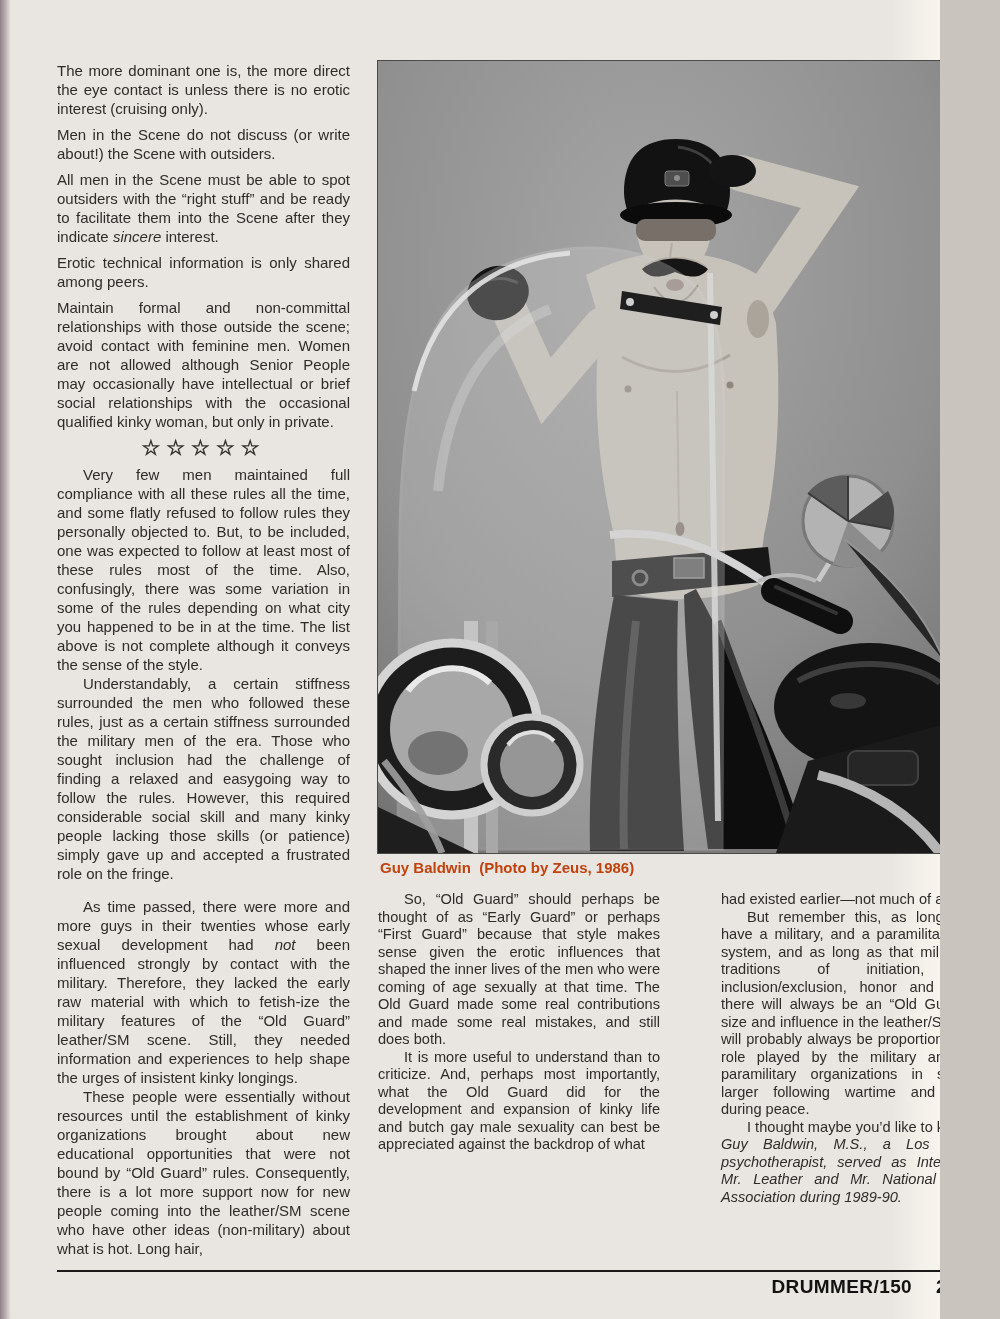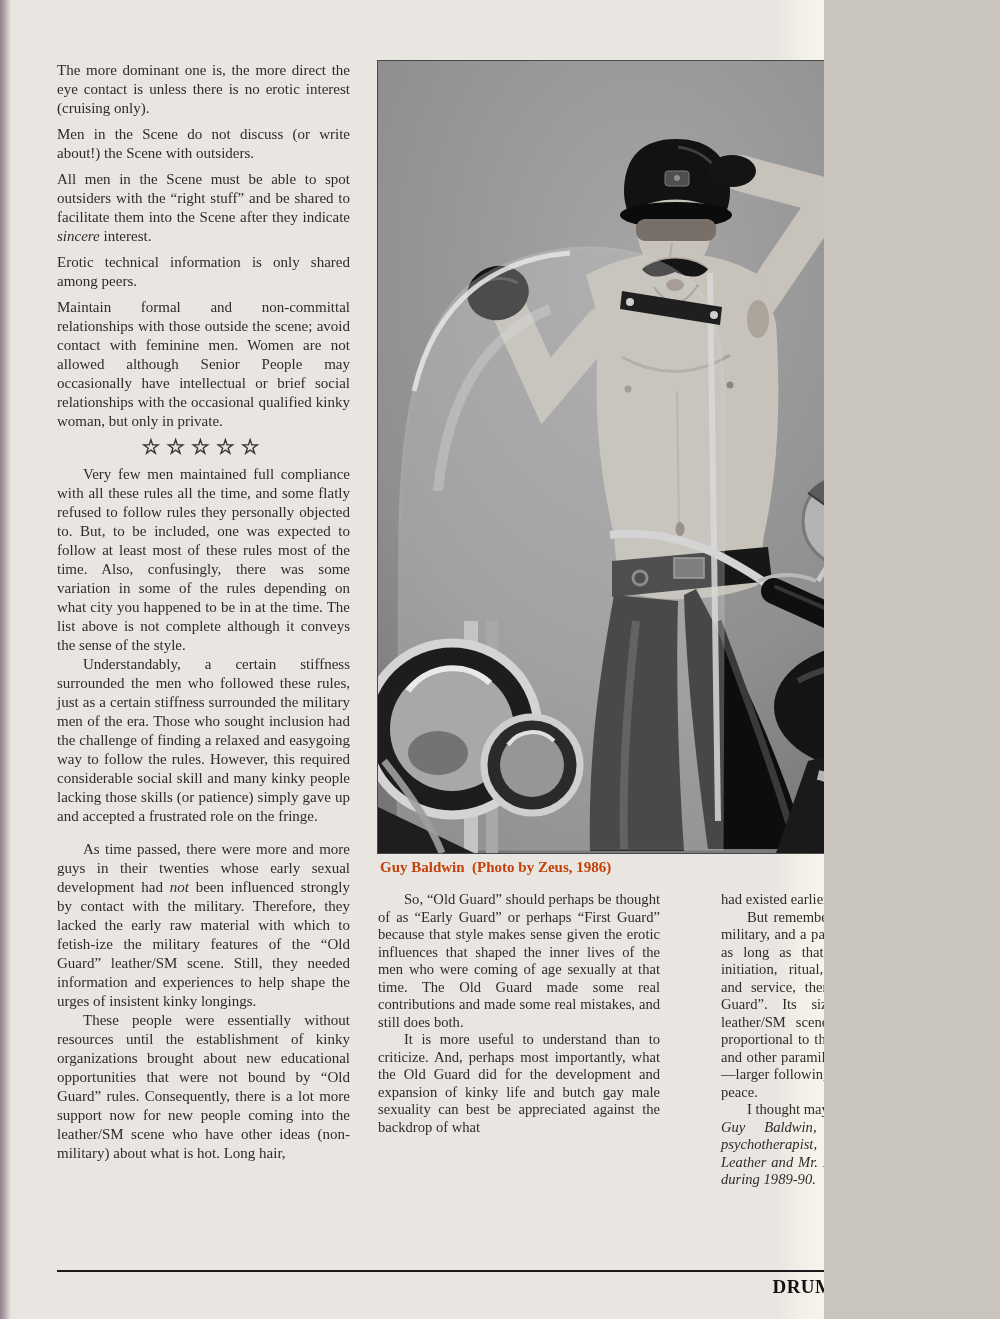--- a/index.html
+++ b/index.html
@@ -1,20 +1,20 @@
 <!DOCTYPE html>
 <html><head>
 <meta charset="utf-8">
 <title>Drummer 150 — page 25</title>
 <style>
   html,body{margin:0;padding:0;background:#c9c4bd;}
   .scan{
-    position:relative;width:824px;height:1319px;overflow:hidden;
+    position:relative;width:940px;height:1319px;overflow:hidden;
     background:#e9e6e1;
-    font-family:Liberation Serif, serif;
+    font-family:Liberation Sans, sans-serif;
     color:#2e2c29;
   }
   .edge-left{position:absolute;left:0;top:0;width:11px;height:100%;
     background:linear-gradient(90deg,#8e8088 0%,#b4a9ad 45%,rgba(233,230,225,0) 100%);}
   .edge-right{position:absolute;right:0;top:0;width:48px;height:100%;
     background:linear-gradient(90deg,rgba(246,243,236,0) 0%,#f3f0e9 55%,#f7f4ec 100%);}
 
   .col{position:absolute;text-align:justify;}
   .col-left{left:57px;top:61px;width:293px;font-size:15px;line-height:19px;}
   .col-lower{font-size:14.6px;line-height:17.5px;}
@@ -45,21 +45,21 @@
 </head>
 <body>
 
 <div class="scan">
   <div class="edge-left"></div>
   <div class="edge-right"></div>
 
   <div class="col col-left">
       <p class="para rule"><span>The more dominant one is, the more direct the eye contact is unless there is no erotic interest (cruising only).</span></p>
       <p class="para rule"><span>Men in the Scene do not discuss (or write about!) the Scene with outsiders.</span></p>
-      <p class="para rule"><span>All men in the Scene must be able to spot outsiders with the “right stuff” and be shared to facilitate them into the Scene after they indicate </span><span class="it">sincere</span><span> interest.</span></p>
+      <p class="para rule"><span>All men in the Scene must be able to spot outsiders with the “right stuff” and be ready to facilitate them into the Scene after they indicate </span><span class="it">sincere</span><span> interest.</span></p>
       <p class="para rule"><span>Erotic technical information is only shared among peers.</span></p>
       <p class="para rule"><span>Maintain formal and non-committal relationships with those outside the scene; avoid contact with feminine men. Women are not allowed although Senior People may occasionally have intellectual or brief social relationships with the occasional qualified kinky woman, but only in private.</span></p>
       <p class="para stars"><span>☆☆☆☆☆</span></p>
       <p class="para body"><span>Very few men maintained full compliance with all these rules all the time, and some flatly refused to follow rules they personally objected to.  But, to be included, one was expected to follow at least most of these rules most of the time. Also, confusingly, there was some variation in some of the rules depending on what city you happened to be in at the time.  The list above is not complete although it conveys the sense of the style.</span></p>
       <p class="para body"><span>Understandably, a certain stiffness surrounded the men who followed these rules, just as a certain stiffness surrounded the military men of the era. Those who sought inclusion had the challenge of finding a relaxed and easygoing way to follow the rules.  However, this required considerable social skill and many kinky people lacking those skills (or patience) simply gave up and accepted a frustrated role on the fringe.</span></p>
       <p class="para body gap-before"><span>As time passed, there were more and more guys in their twenties whose early sexual development had </span><span class="it">not</span><span> been influenced strongly by contact with the military.  Therefore, they lacked the early raw material with which to fetish-ize the military features of the “Old Guard” leather/SM scene.  Still, they needed information and experiences to help shape the urges of insistent kinky longings.</span></p>
       <p class="para body"><span>These people were essentially without resources until the establishment of kinky organizations brought about new educational opportunities that were not bound by “Old Guard” rules.  Consequently, there is a lot more support now for new people coming into the leather/SM scene who have other ideas (non-military) about what is hot.  Long hair,</span></p>
     </div>
 
   <figure class="photo-fig" style="margin:0">

